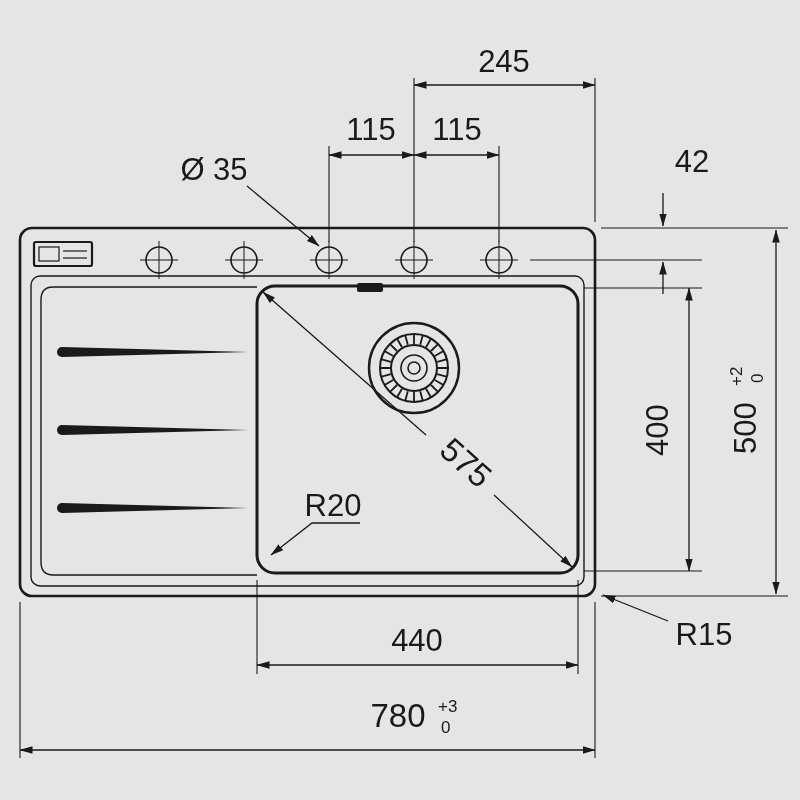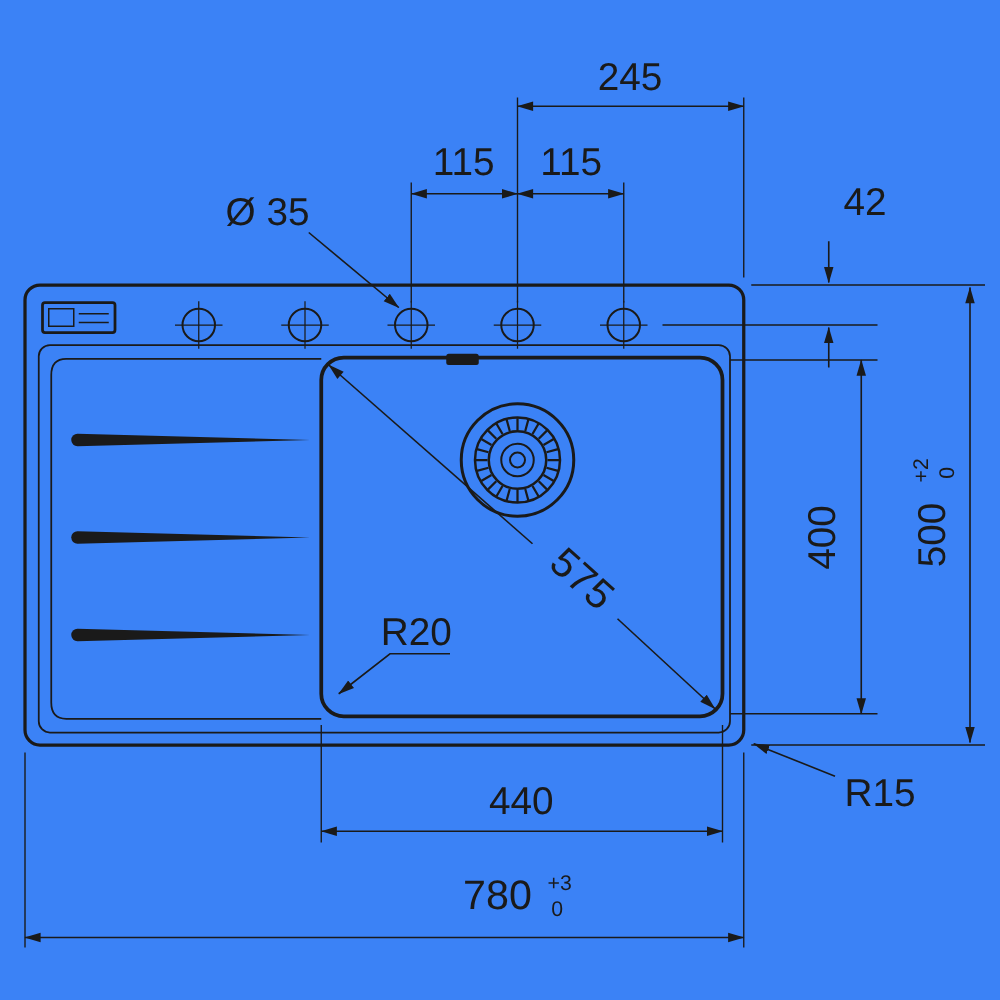--- a/index.html
+++ b/index.html
@@ -1,16 +1,16 @@
 <!DOCTYPE html>
 <html><head>
 <meta charset="utf-8">
 <style>
   html,body{margin:0;padding:0;background:#ffffff;}
-  .stage{width:800px;height:800px;background:#3b82f6;position:relative;overflow:hidden;}
+  .stage{width:800px;height:800px;background:#e5e5e5;position:relative;overflow:hidden;}
   svg{display:block;}
   svg text{font-family:"Liberation Sans","DejaVu Sans",sans-serif;fill:#1a1a1a;}
   .dimtxt{font-size:31px;}
   .dimtxt-lg{font-size:33px;}
   .toltxt{font-size:17px;}
 </style>
 </head>
 <body>
 
 <div class="stage">

